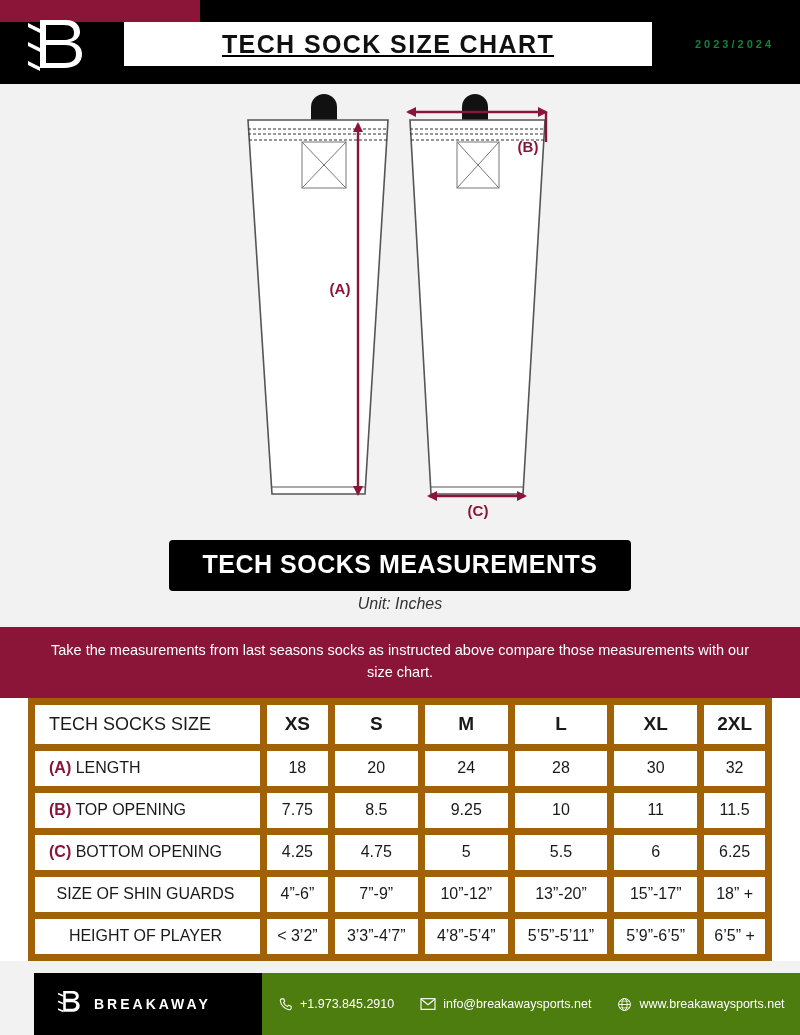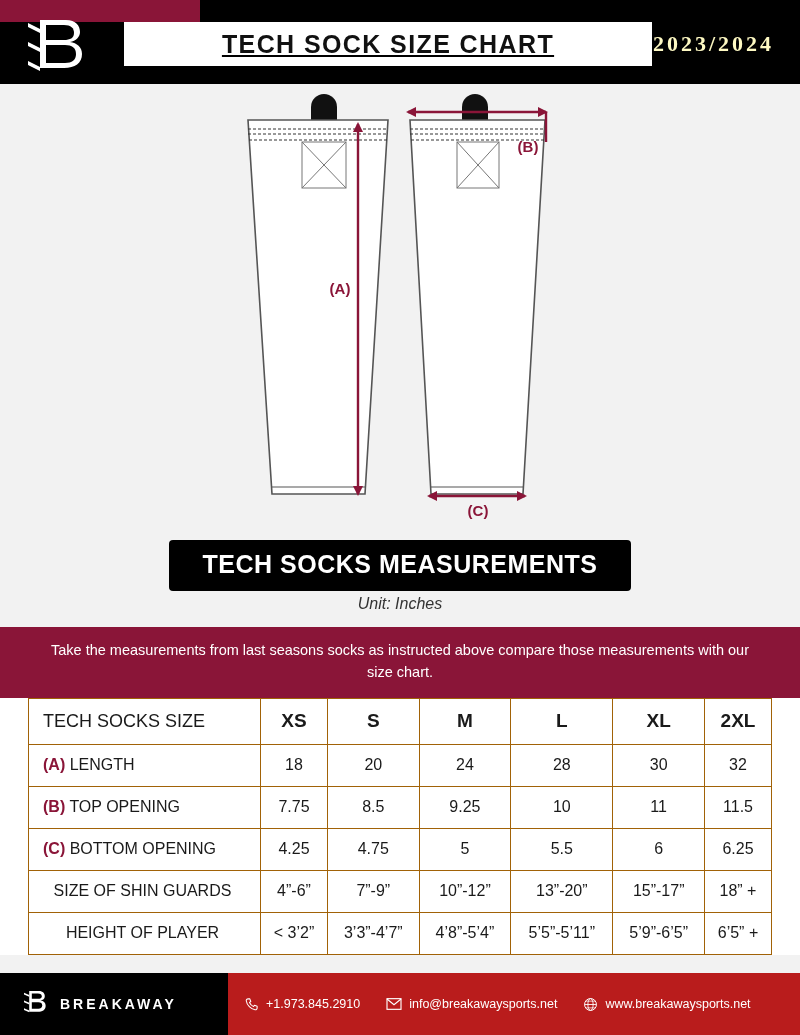--- a/index.html
+++ b/index.html
@@ -64,25 +64,25 @@
     font-weight: 700;
     letter-spacing: 1.4px;
     color: #111111;
     font-family: "Liberation Sans", sans-serif;
   }
   .season {
     position: absolute;
     right: 26px; top: 22px;
     height: 44px;
     display: flex; align-items: center;
-    color: #fef9c3;
-    font-size: 22px;
+    color: #15803d;
+    font-size: 11px;
     font-weight: 700;
     letter-spacing: 3px;
-    font-family: Liberation Serif, serif;
+    font-family: Liberation Sans, sans-serif;
   }
 
   
   .diagram {
     position: relative;
     height: 450px;
     background: #f2f2f2;
     z-index: 2;
   }
   .diagram svg { position: absolute; left: 0; top: 0; }
@@ -131,21 +131,21 @@
     z-index: 2;
     background: #ffffff;
     padding: 0 28px;
   }
   table {
     width: 100%;
     border-collapse: collapse;
     background: transparent;
   }
   td, th {
-    border: 1px solid #a16207;
+    border: 7px solid #a16207;
     text-align: center;
     font-size: 16px;
     color: #1a1a1a;
     height: 42px;
     font-weight: 400;
     padding: 2px 4px;
   }
   thead th {
     font-size: 19px;
     font-weight: 700;
@@ -175,30 +175,31 @@
     display: flex;
     z-index: 3;
   }
   .footer-left {
     width: 228px;
     background: #000000;
     display: flex;
     align-items: center;
     padding-left: 24px;
     gap: 10px;
+    margin-left: 34px;
   }
   .footer-brand {
     color: #ffffff;
     font-size: 14px;
     font-weight: 700;
     letter-spacing: 3px;
   }
   .footer-right {
     flex: 1;
-    background: #b91c1c;
+    background: #4d7c0f;
     display: flex;
     align-items: center;
     gap: 26px;
     padding-left: 16px;
     color: #ffffff;
     font-size: 12.5px;
   }
   .fitem { display: flex; align-items: center; gap: 7px; }
   .fitem svg { display: block; }
 </style>

